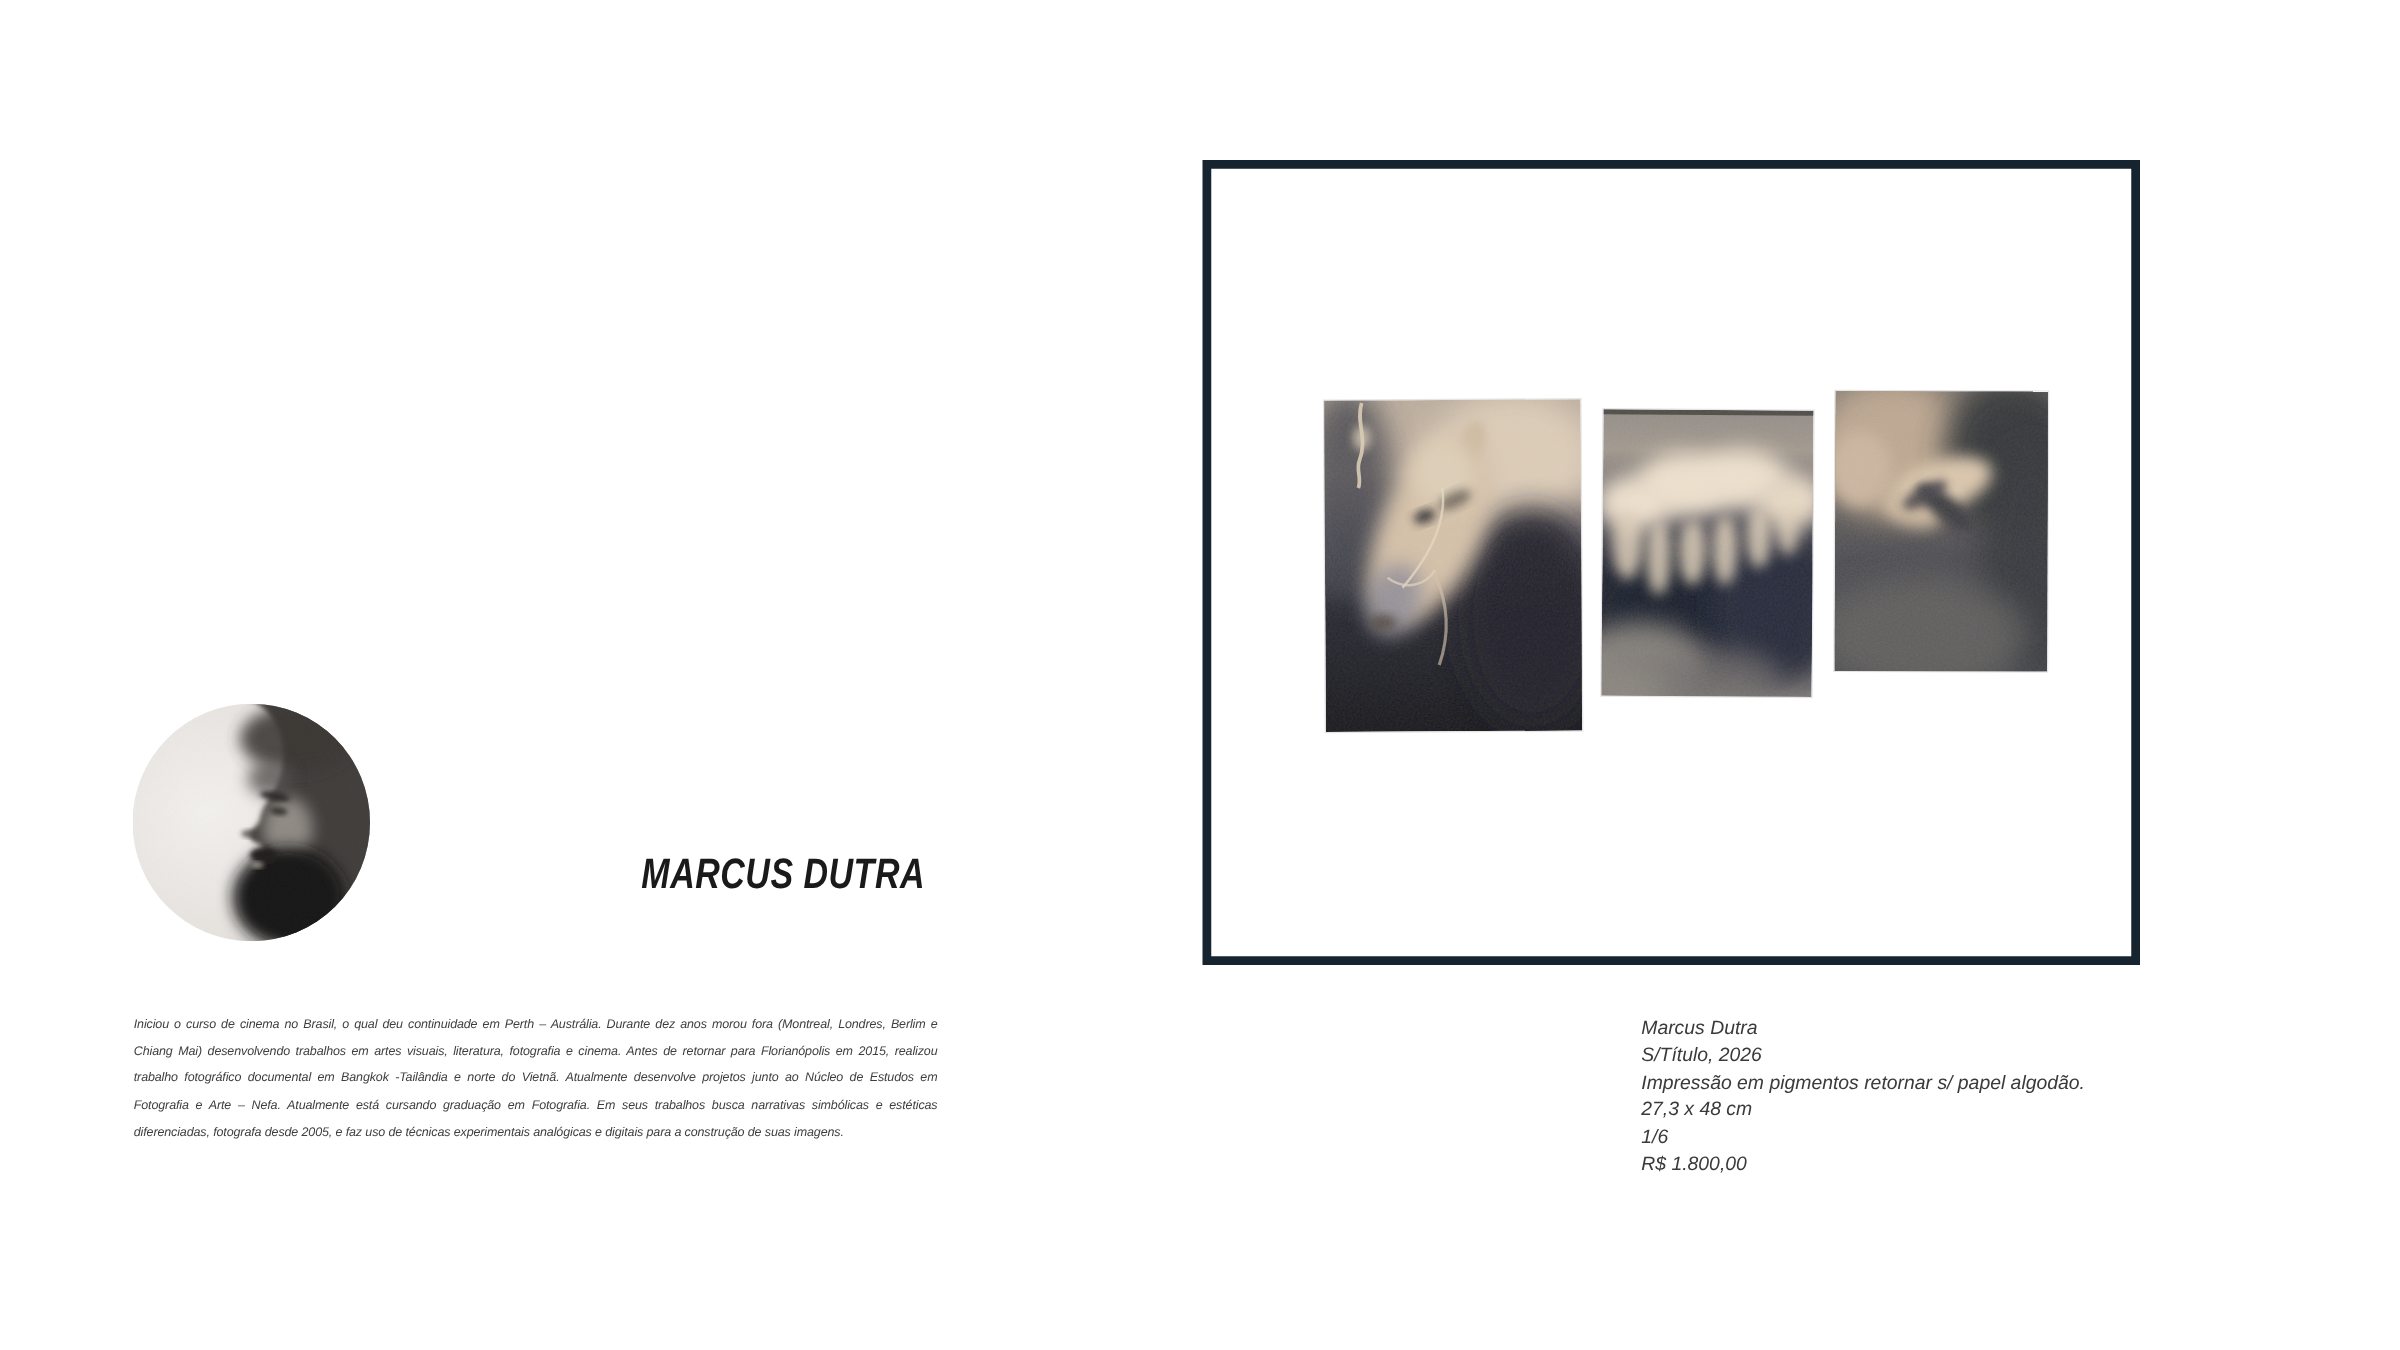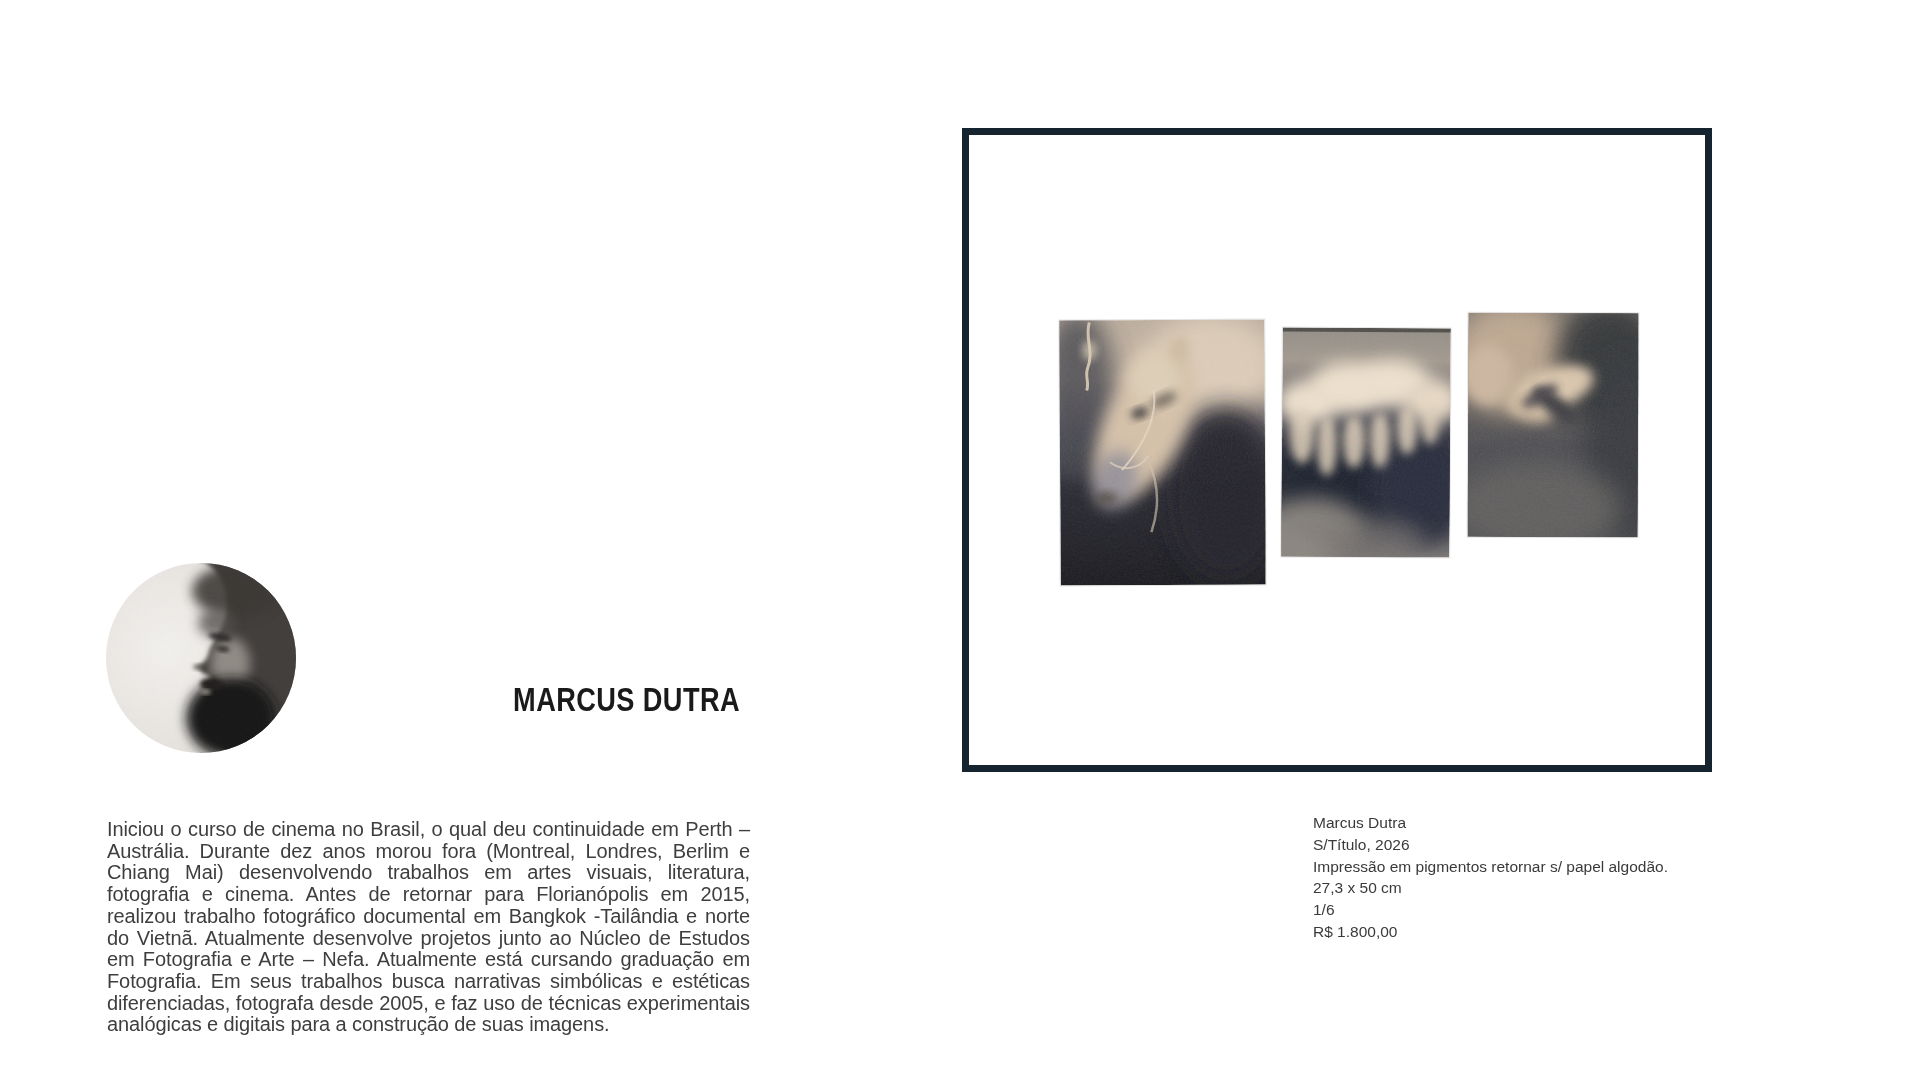--- a/index.html
+++ b/index.html
@@ -1,36 +1,36 @@
 <!DOCTYPE html>
 <html><head>
 <meta charset="utf-8">
 <style>
   html,body{margin:0;padding:0;background:#ffffff;}
   body{width:1920px;height:1080px;font-family:"Liberation Sans",sans-serif;}
-  .page{position:relative;width:1920px;height:1080px;background:#ffffff;overflow:hidden;}
+  .page{position:relative;width:1920px;height:1080px;background:#ffffff;overflow:hidden;font-style:italic;}
 
   
   .portrait{
     position:absolute;left:106px;top:563px;width:190px;height:190px;
     border-radius:50%;overflow:hidden;
   }
   .portrait svg{display:block;width:100%;height:100%;}
 
   .artist-name{
     position:absolute;left:340px;top:681px;width:400px;
     text-align:right;font-size:34px;font-weight:700;line-height:36px;
     color:#1a1a1a;white-space:nowrap;
     transform:scaleX(0.8);transform-origin:100% 50%;
     letter-spacing:0.5px;
   }
 
   .artist-bio{
     position:absolute;left:107px;top:799px;width:643px;
-    font-size:20px;line-height:21.7px;color:#3e3e3e;
+    font-size:10px;line-height:21.7px;color:#3e3e3e;
     text-align:justify;letter-spacing:-0.1px;
   }
 
   
   .artwork-frame{
     position:absolute;left:962px;top:128px;width:750px;height:644px;
     border:7px solid #16242f;box-sizing:border-box;background:#ffffff;
   }
   .photo{position:absolute;outline:1px solid rgba(0,0,0,0.10);}
   .photo svg{display:block;width:100%;height:100%;}
@@ -218,18 +218,18 @@
         <rect width="170" height="224" filter="url(#c_gr)" opacity="0.28"></rect>
       </svg>
     </div>
 
   </div>
 
   <div class="artwork-caption">
     <div>Marcus Dutra</div>
     <div>S/Título, 2026</div>
     <div>Impressão em pigmentos retornar s/ papel algodão.</div>
-    <div>27,3 x 50 cm</div>
+    <div>27,3 x 48 cm</div>
     <div>1/6</div>
     <div>R$ 1.800,00</div>
   </div>
 
 </div>
 
 </body></html>

